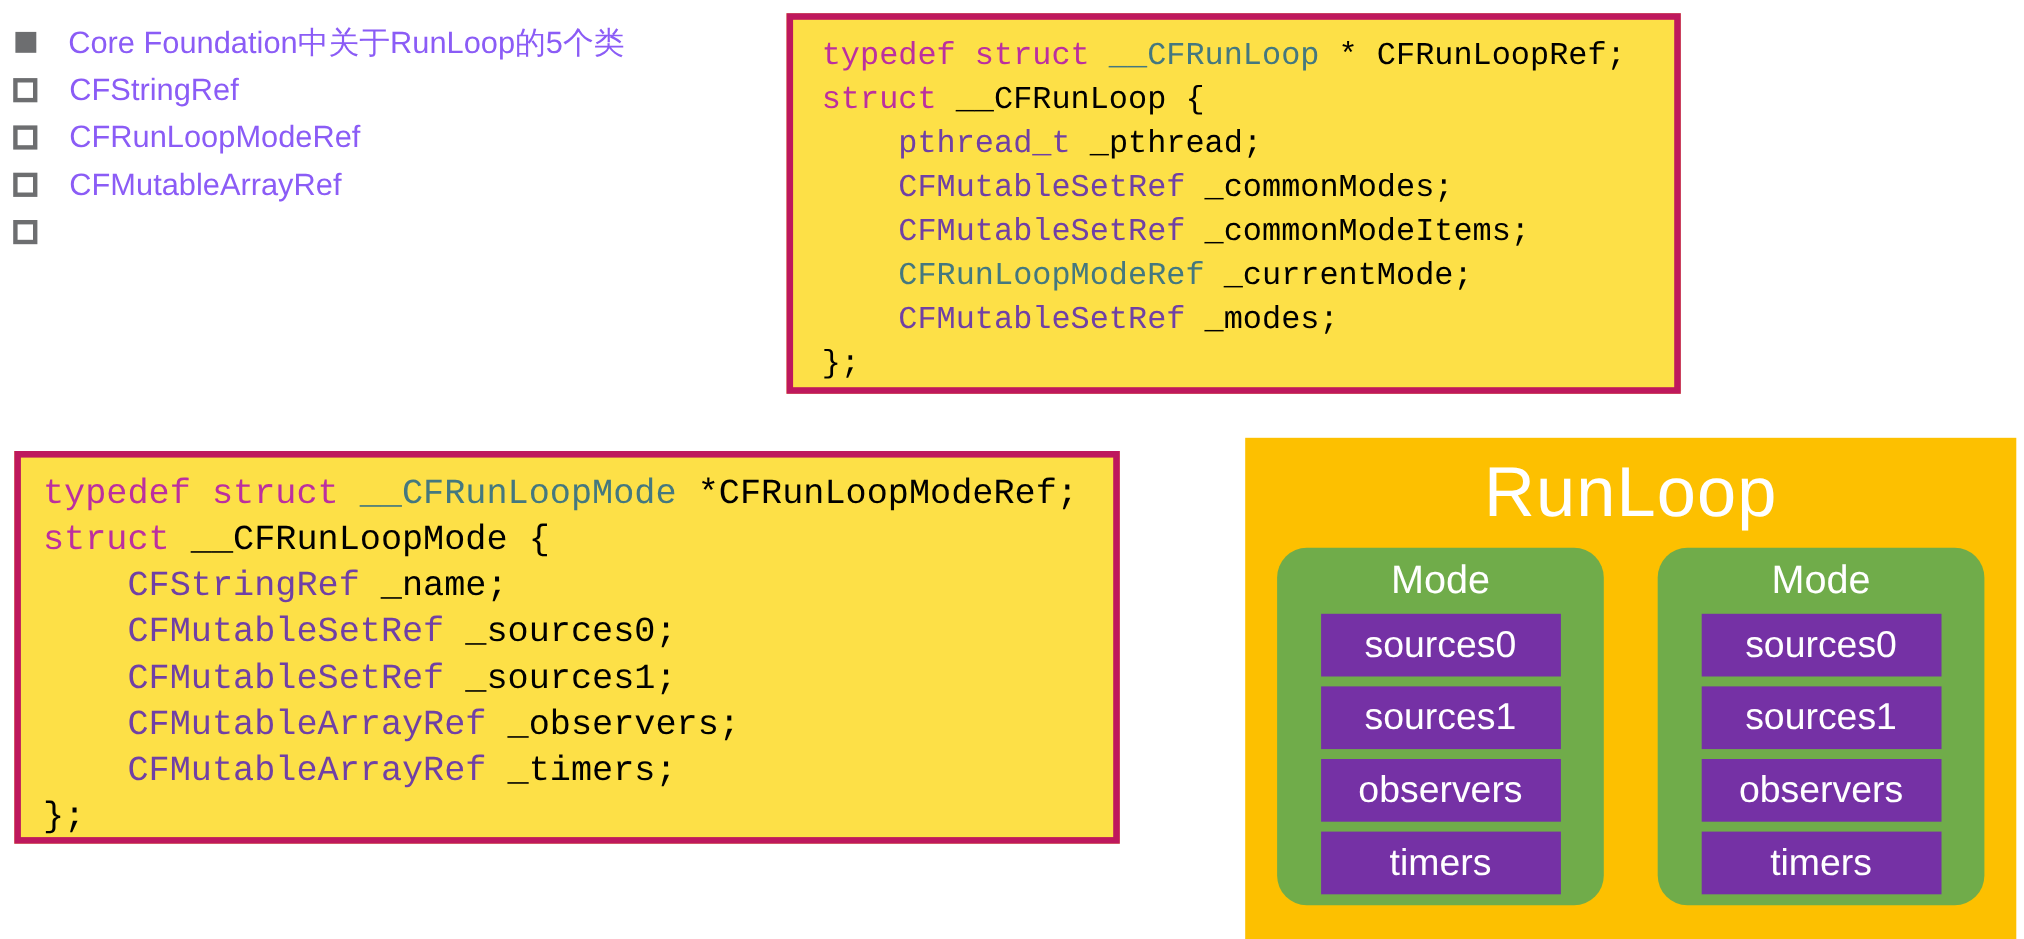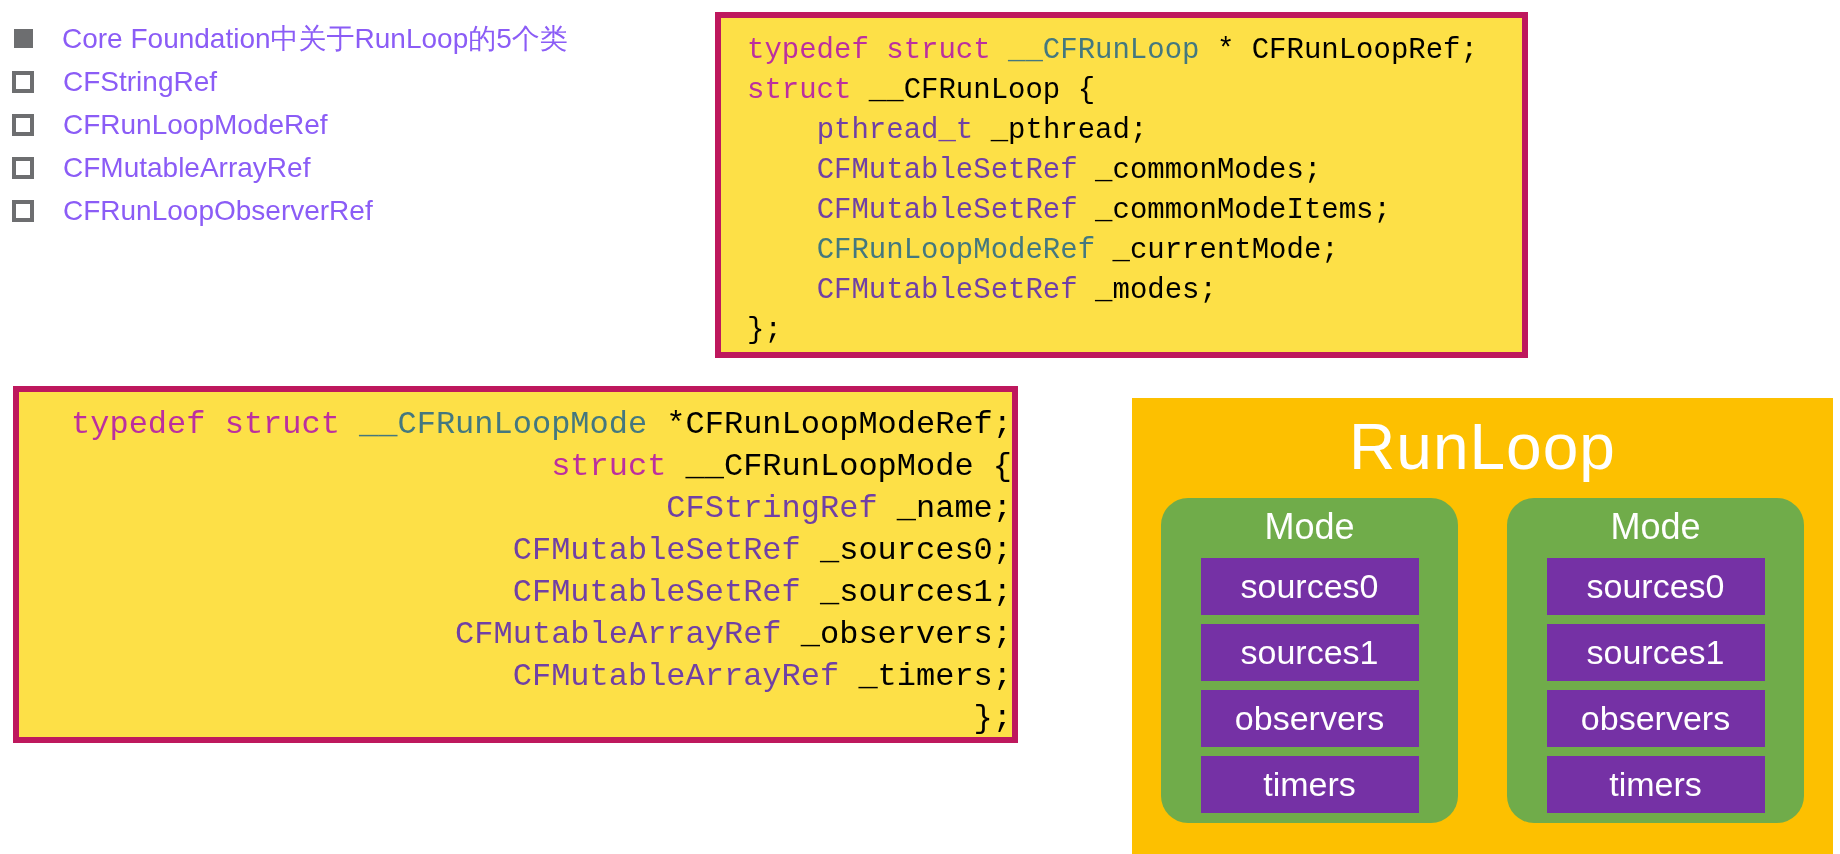--- a/index.html
+++ b/index.html
@@ -46,25 +46,24 @@
     white-space: pre;
     overflow: hidden;
   }
   .code-box-1 {
     left: 715px; top: 12px;
     width: 813px; height: 346px;
     font-size: 29px; line-height: 40px;
     padding: 13px 0 0 26px;
   }
   .code-box-2 {
-    left: 13px; top: 386px;
+    left: 13px; top: 410px;
     width: 1005px; height: 357px;
     font-size: 32px; line-height: 42px;
     padding: 12px 0 0 20px;
-    text-align: right;
   }
   .code-line { white-space: pre; }
 
   
   .diagram {
     position: absolute;
     left: 1132px; top: 398px;
     width: 701px; height: 459px;
   }
   .diagram-title {
@@ -123,21 +122,20 @@
     <div class="bullet-item">
       <span class="square square-hollow" style="border-color: rgb(109, 110, 112);"></span>
       <span class="bullet-label">CFRunLoopModeRef</span>
     </div>
     <div class="bullet-item">
       <span class="square square-hollow" style="border-color: rgb(109, 110, 112);"></span>
       <span class="bullet-label">CFMutableArrayRef</span>
     </div>
     <div class="bullet-item">
       <span class="square square-hollow" style="border-color: rgb(109, 110, 112);"></span>
-      <span class="bullet-label">CFRunLoopObserverRef</span>
     </div>
   </div>
 
 <pre class="code-box code-box-1"><div class="code-line"><span style="color: rgb(188, 47, 159);">typedef struct </span><span style="color: rgb(68, 120, 127);">__CFRunLoop</span><span style="color: rgb(0, 0, 0);"> * CFRunLoopRef;</span></div><div class="code-line"><span style="color: rgb(188, 47, 159);">struct</span><span style="color: rgb(0, 0, 0);"> __CFRunLoop {</span></div><div class="code-line"><span style="color: rgb(0, 0, 0);">    </span><span style="color: rgb(112, 64, 165);">pthread_t</span><span style="color: rgb(0, 0, 0);"> _pthread;</span></div><div class="code-line"><span style="color: rgb(0, 0, 0);">    </span><span style="color: rgb(112, 64, 165);">CFMutableSetRef</span><span style="color: rgb(0, 0, 0);"> _commonModes;</span></div><div class="code-line"><span style="color: rgb(0, 0, 0);">    </span><span style="color: rgb(112, 64, 165);">CFMutableSetRef</span><span style="color: rgb(0, 0, 0);"> _commonModeItems;</span></div><div class="code-line"><span style="color: rgb(0, 0, 0);">    </span><span style="color: rgb(68, 120, 127);">CFRunLoopModeRef</span><span style="color: rgb(0, 0, 0);"> _currentMode;</span></div><div class="code-line"><span style="color: rgb(0, 0, 0);">    </span><span style="color: rgb(112, 64, 165);">CFMutableSetRef</span><span style="color: rgb(0, 0, 0);"> _modes;</span></div><div class="code-line"><span style="color: rgb(0, 0, 0);">};</span></div></pre>
 <pre class="code-box code-box-2"><div class="code-line"><span style="color: rgb(188, 47, 159);">typedef struct </span><span style="color: rgb(68, 120, 127);">__CFRunLoopMode</span><span style="color: rgb(0, 0, 0);"> *CFRunLoopModeRef;</span></div><div class="code-line"><span style="color: rgb(188, 47, 159);">struct</span><span style="color: rgb(0, 0, 0);"> __CFRunLoopMode {</span></div><div class="code-line"><span style="color: rgb(0, 0, 0);">    </span><span style="color: rgb(112, 64, 165);">CFStringRef</span><span style="color: rgb(0, 0, 0);"> _name;</span></div><div class="code-line"><span style="color: rgb(0, 0, 0);">    </span><span style="color: rgb(112, 64, 165);">CFMutableSetRef</span><span style="color: rgb(0, 0, 0);"> _sources0;</span></div><div class="code-line"><span style="color: rgb(0, 0, 0);">    </span><span style="color: rgb(112, 64, 165);">CFMutableSetRef</span><span style="color: rgb(0, 0, 0);"> _sources1;</span></div><div class="code-line"><span style="color: rgb(0, 0, 0);">    </span><span style="color: rgb(112, 64, 165);">CFMutableArrayRef</span><span style="color: rgb(0, 0, 0);"> _observers;</span></div><div class="code-line"><span style="color: rgb(0, 0, 0);">    </span><span style="color: rgb(112, 64, 165);">CFMutableArrayRef</span><span style="color: rgb(0, 0, 0);"> _timers;</span></div><div class="code-line"><span style="color: rgb(0, 0, 0);">};</span></div></pre>
 
 <div class="diagram" style="background: rgb(253, 192, 0);">
   <div class="diagram-title" style="color: rgb(255, 255, 255);">RunLoop</div>
   <div class="modes">
       <div class="mode-box" style="background: rgb(112, 172, 74);">

